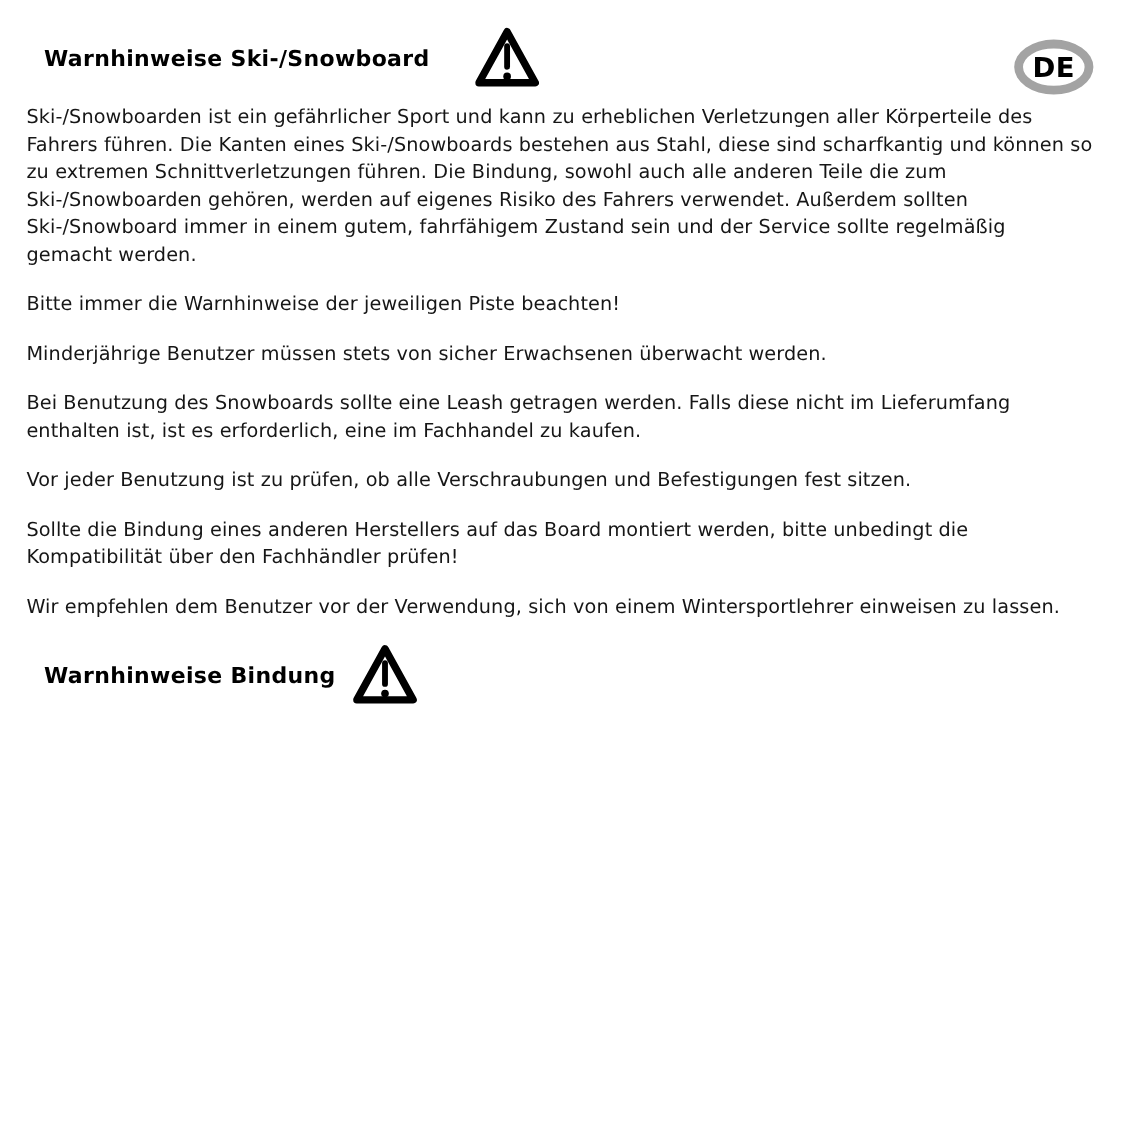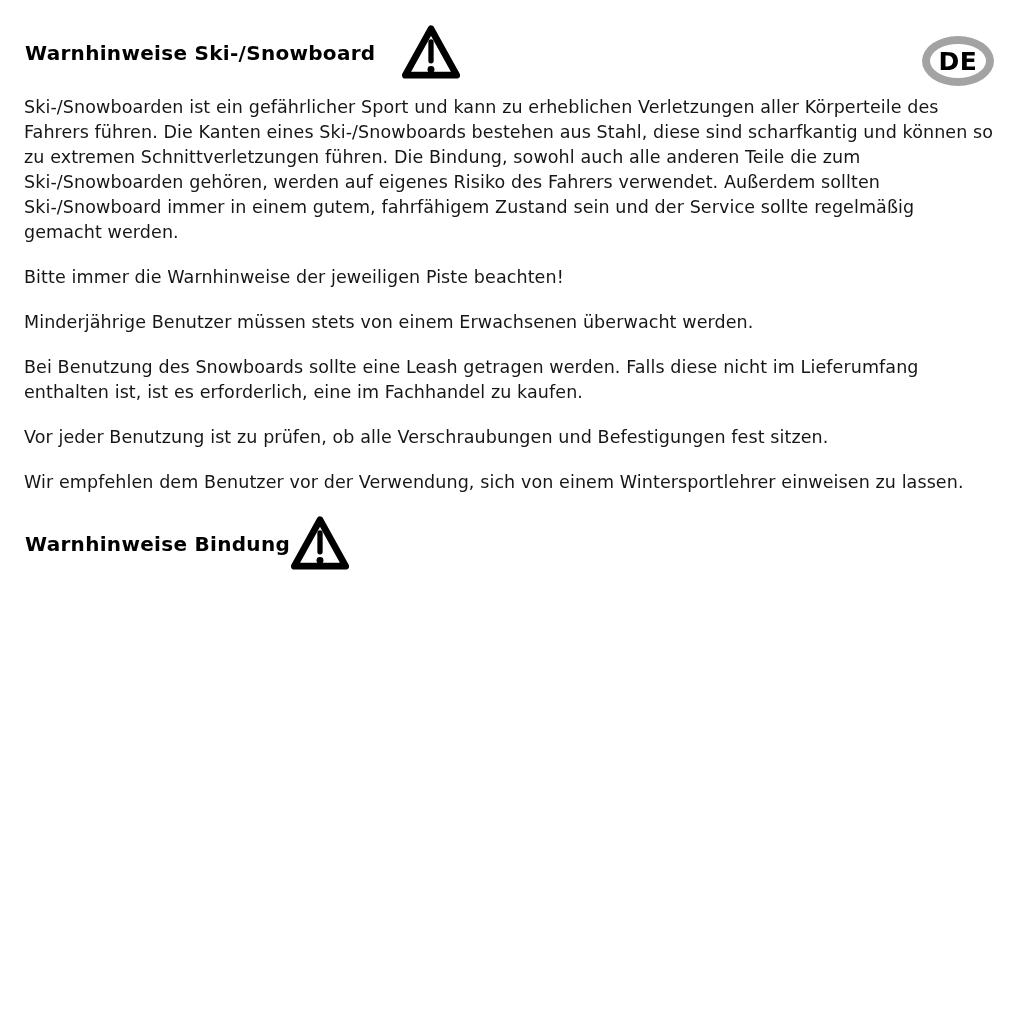--- a/index.html
+++ b/index.html
@@ -14,21 +14,21 @@
   .page { padding: 24px 30px 0 24px; }
 
   .heading-row {
     display: flex; align-items: center;
     gap: 26px;
     margin: 0 0 13px 0;
   }
   .heading-row.second { margin-top: 10px; margin-bottom: 15px; gap: 0; }
 
   h1 {
-    margin: 1px;
+    margin: 16px;
     font-size: 20px;
     font-weight: bold;
     letter-spacing: 0.3px;
     color: #000000;
     white-space: nowrap;
     text-align: center;
   }
 
   .tri { width: 58px; height: 58px; flex: 0 0 auto; display: block; }
 
@@ -63,23 +63,24 @@
     <h1>Warnhinweise Ski-/Snowboard</h1>
     <svg class="tri" viewBox="0 0 60 60" aria-hidden="true">
       <path d="M30 5 L56.5 53 L3.5 53 Z" fill="none" stroke="#000" stroke-width="7" stroke-linejoin="round"></path>
       <line x1="30" y1="18.5" x2="30" y2="38" stroke="#000" stroke-width="5.5" stroke-linecap="round"></line>
       <circle cx="30" cy="47" r="3.6" fill="#000"></circle>
     </svg>
   </div>
 
   <p>Ski-/Snowboarden ist ein gefährlicher Sport und kann zu erheblichen Verletzungen aller Körperteile des Fahrers führen. Die Kanten eines Ski-/Snowboards bestehen aus Stahl, diese sind scharfkantig und können so zu extremen Schnittverletzungen führen. Die Bindung, sowohl auch alle anderen Teile die zum Ski-/Snowboarden gehören, werden auf eigenes Risiko des Fahrers verwendet. Außerdem sollten Ski-/Snowboard immer in einem gutem, fahrfähigem Zustand sein und der Service sollte regelmäßig gemacht werden.</p>
   <p>Bitte immer die Warnhinweise der jeweiligen Piste beachten!</p>
-  <p>Minderjährige Benutzer müssen stets von einem Erwachsenen überwacht werden.</p>
+  <p>Minderjährige Benutzer müssen stets von sicher Erwachsenen überwacht werden.</p>
   <p>Bei Benutzung des Snowboards sollte eine Leash getragen werden. Falls diese nicht im Lieferumfang enthalten ist, ist es erforderlich, eine im Fachhandel zu kaufen.</p>
   <p>Vor jeder Benutzung ist zu prüfen, ob alle Verschraubungen und Befestigungen fest sitzen.</p>
+  <p>Sollte die Bindung eines anderen Herstellers auf das Board montiert werden, bitte unbedingt die Kompatibilität über den Fachhändler prüfen!</p>
   <p>Wir empfehlen dem Benutzer vor der Verwendung, sich von einem Wintersportlehrer einweisen zu lassen.</p>
 
   <div class="heading-row second">
     <h1>Warnhinweise Bindung</h1>
     <svg class="tri" viewBox="0 0 60 60" aria-hidden="true">
       <path d="M30 5 L56.5 53 L3.5 53 Z" fill="none" stroke="#000" stroke-width="7" stroke-linejoin="round"></path>
       <line x1="30" y1="18.5" x2="30" y2="38" stroke="#000" stroke-width="5.5" stroke-linecap="round"></line>
       <circle cx="30" cy="47" r="3.6" fill="#000"></circle>
     </svg>
   </div>

